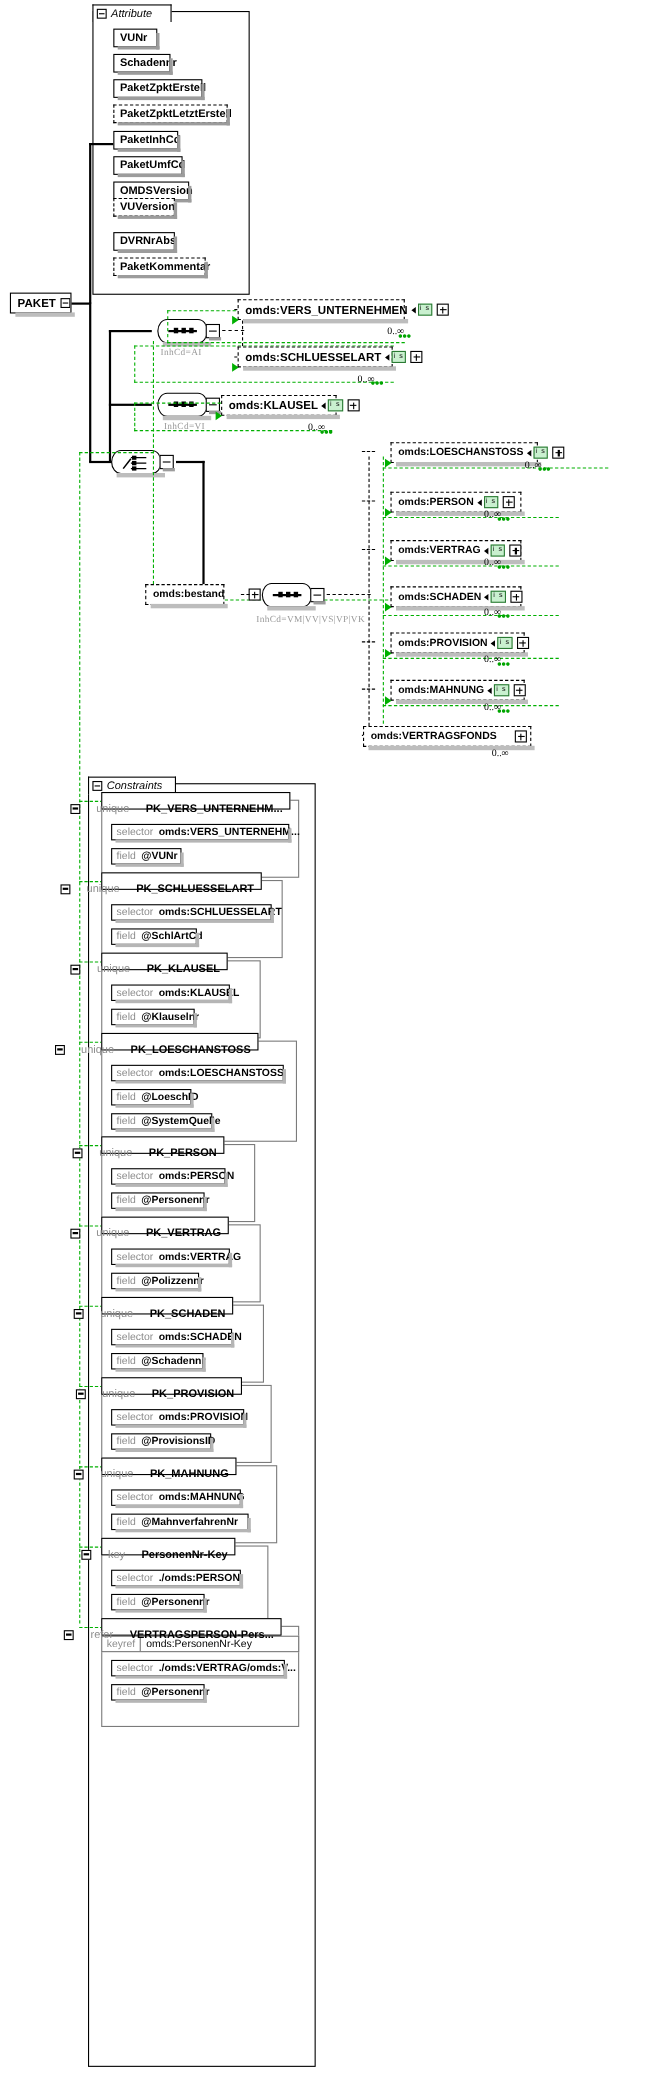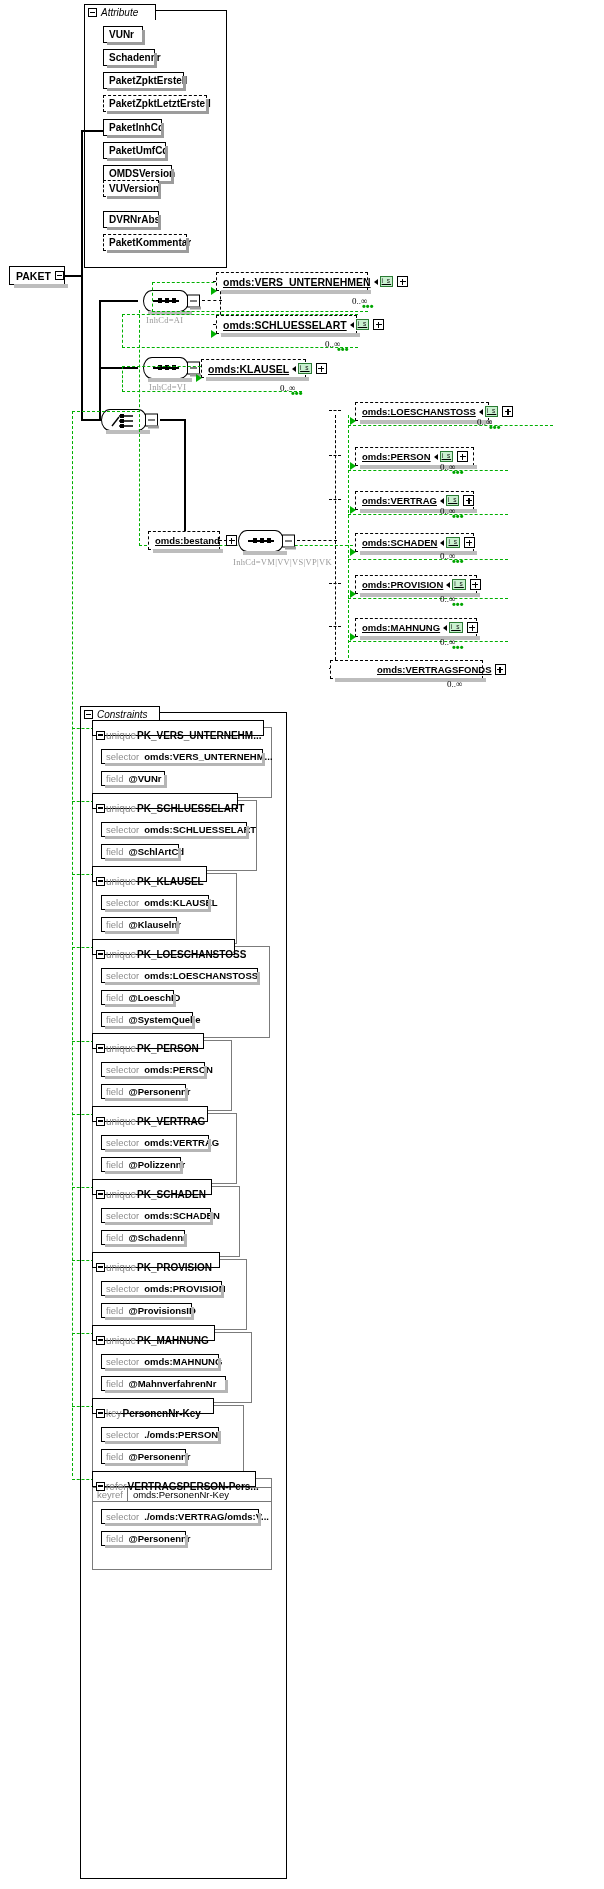--- a/index.html
+++ b/index.html
@@ -80,21 +80,20 @@
     border:1.4px dashed #000;
     background:#fff;
     height:19px;
     display:flex;
     align-items:center;
     gap:3px;
     padding:0 3px 0 6px;
     font-size:10.5px;
     font-weight:bold;
     white-space:nowrap;
-    text-decoration:underline;
   }
   .elem::after{
     content:"";position:absolute;left:4px;top:100%;
     width:100%;height:4px;background:#bdbdbd;
   }
   .elem-label{color:#000;}
   .badge{
     display:inline-flex;align-items:center;justify-content:center;
     background:#c9f0cf;border:1.2px solid #2a7a33;
     font-size:6.5px;font-weight:normal;letter-spacing:1px;
@@ -162,22 +161,22 @@
     font-size:10.5px;font-weight:bold;
   }
   .rootnode::after{content:"";position:absolute;left:4px;top:100%;width:100%;height:4px;background:#bdbdbd;}
 
   
   .cst{
     position:absolute;box-sizing:border-box;border:1px solid #7b7b7b;background:transparent;
   }
   .csthead{
     position:absolute;box-sizing:border-box;border:1px solid #000;background:#fff;
-    height:16px;display:flex;align-items:center;gap:1px;padding:14px 6px 0 3px;
-    font-size:10px;white-space:nowrap;z-index:3;
+    height:16px;display:flex;align-items:center;gap:15px;padding:14px 6px 0 3px;
+    font-size:10px;white-space:nowrap;z-index:3;justify-content:flex-end;
   }
   .kw{color:#8d8d8d;font-weight:normal;}
   .nm{color:#000;font-weight:bold;}
   .sel{
     position:absolute;box-sizing:border-box;border:1.4px solid #000;background:#fff;
     height:15px;display:flex;align-items:center;gap:5px;padding:0 4px;
     font-size:9.5px;white-space:nowrap;
   }
   .sel::after{content:"";position:absolute;left:3px;top:100%;width:100%;height:3px;background:#b5b5b5;}
   .sel::before{content:"";position:absolute;left:100%;top:3px;width:3px;height:100%;background:#b5b5b5;}
@@ -318,21 +317,21 @@
 </div>
 
 <div class="bl" style="left:160px;top:419px;width:26px;height:1.6px;"></div>
 <div class="bl" style="left:184px;top:419px;width:1.6px;height:122px;"></div>
 <div class="bl" style="left:184px;top:540px;width:14px;height:1.6px;"></div>
 
 <div class="gsel" style="left:139px;top:310px;width:229px;height:236px;border-top:none;border-right:none;"></div>
 <div class="gvline" style="left:72px;top:411px;height:1065px;"></div>
 <div class="gline" style="left:72px;top:411px;width:68px;"></div>
 
-<div class="elem" style="left:148px;top:531px;width:72px;">
+<div class="elem" style="left:132px;top:531px;width:72px;">
   <span class="elem-label" style="font-size:9.5px;">omds:bestand</span>
 </div>
 <div class="plus" style="position:absolute;left:225px;top:535px;"></div>
 <div class="bdash" style="left:219px;top:540px;width:8px;"></div>
 
 <div class="comp" style="left:238px;top:530px;">
   <span class="seqline">
       <span class="seqdots">
         <i></i>
         <i></i>
@@ -414,21 +413,21 @@
   <span class="badge-arrow"></span>
   <span class="badge">i s</span>
   <span class="plus"></span>
 </div>
 <div class="garrow" style="left:350px;top:633px;"></div>
 <div class="card" style="left:440px;top:637px;">0..∞</div>
 <div class="greendots" style="left:452px;top:644px;">•••</div>
 
 <div class="bdash" style="left:329px;top:668px;width:12px;"></div>
 <div class="elem" style="left:330px;top:660px;width:153px;">
-  <span class="elem-label" style="font-size:9.5px;margin-left:40px;">omds:VERTRAGSFONDS</span>
+  <span class="elem-label" style="font-size:9.5px;">omds:VERTRAGSFONDS</span>
   <span class="plus" style="margin-left:auto;"></span>
 </div>
 <div class="card" style="left:447px;top:679px;">0..∞</div>
 
 <div class="frame" style="left:80px;top:712px;width:207px;height:1167px;"></div>
 <div class="frame-tab" style="left:80px;top:706px;width:80px;">
   <span class="pm"></span>
   <span>Constraints</span>
 </div>
 

